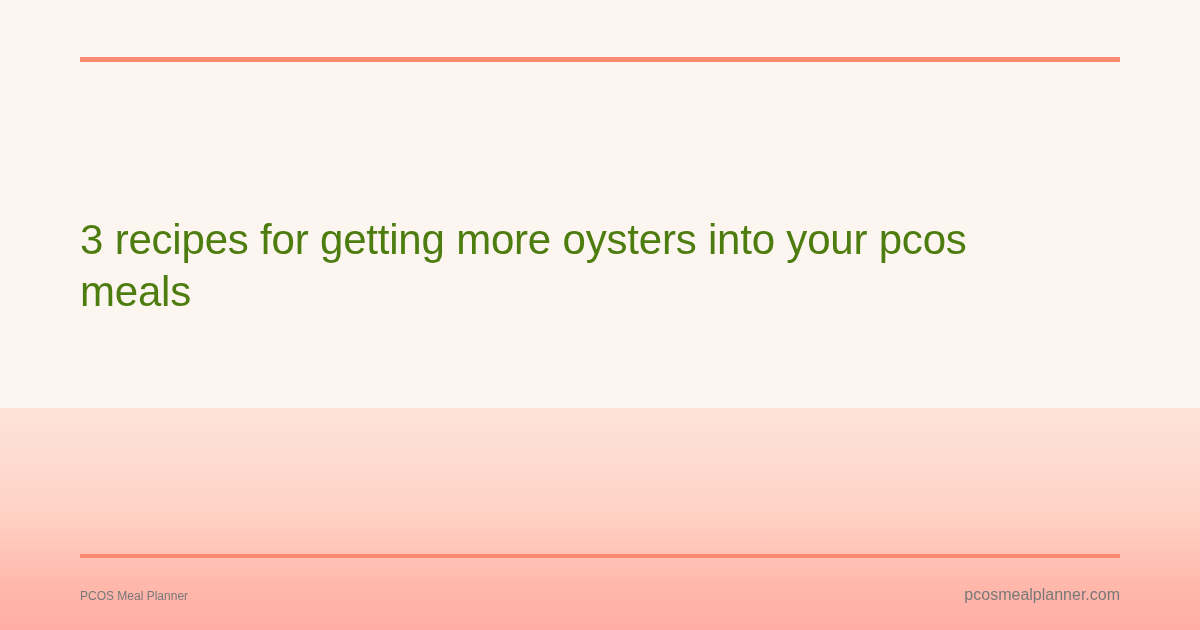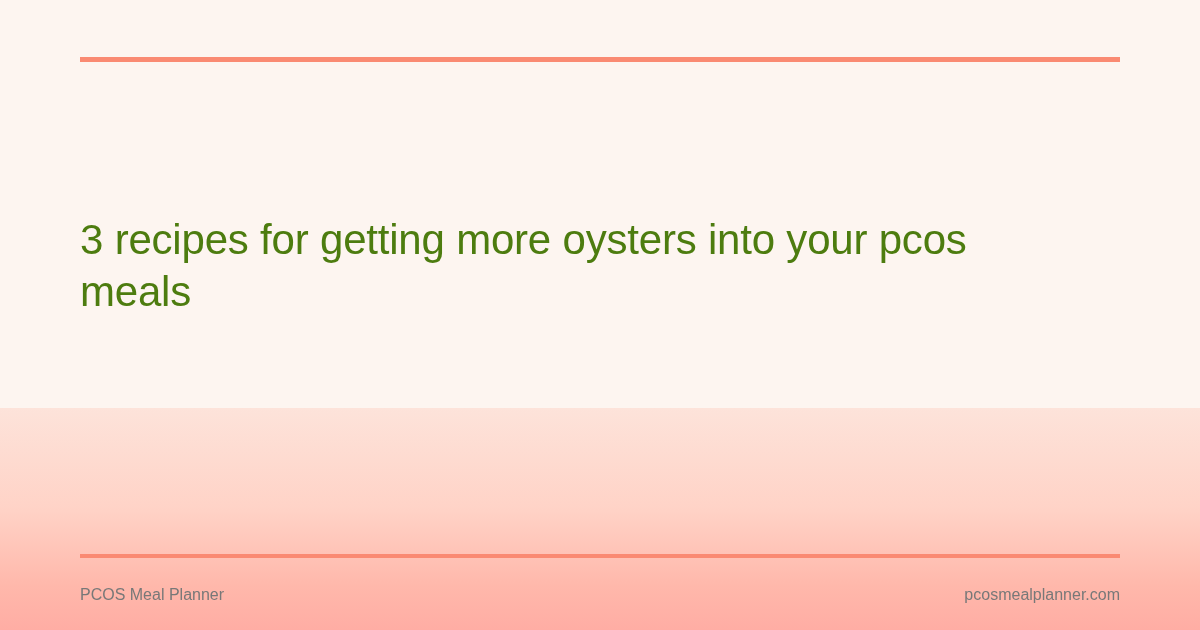--- a/index.html
+++ b/index.html
@@ -74,21 +74,21 @@
     height: 4px;
     background: #fa8a72;
     margin-bottom: 20px;
   }
   .footer-row {
     display: flex;
     align-items: baseline;
     justify-content: space-between;
   }
   .footer-brand {
-    font-size: 16px;
+    font-size: 12px;
     color: #787878;
     font-family: "Liberation Sans", sans-serif;
     white-space: nowrap;
   }
   .footer-url {
     font-size: 16px;
     color: #787878;
     font-family: "Liberation Sans", sans-serif;
     white-space: nowrap;
     text-align: right;

